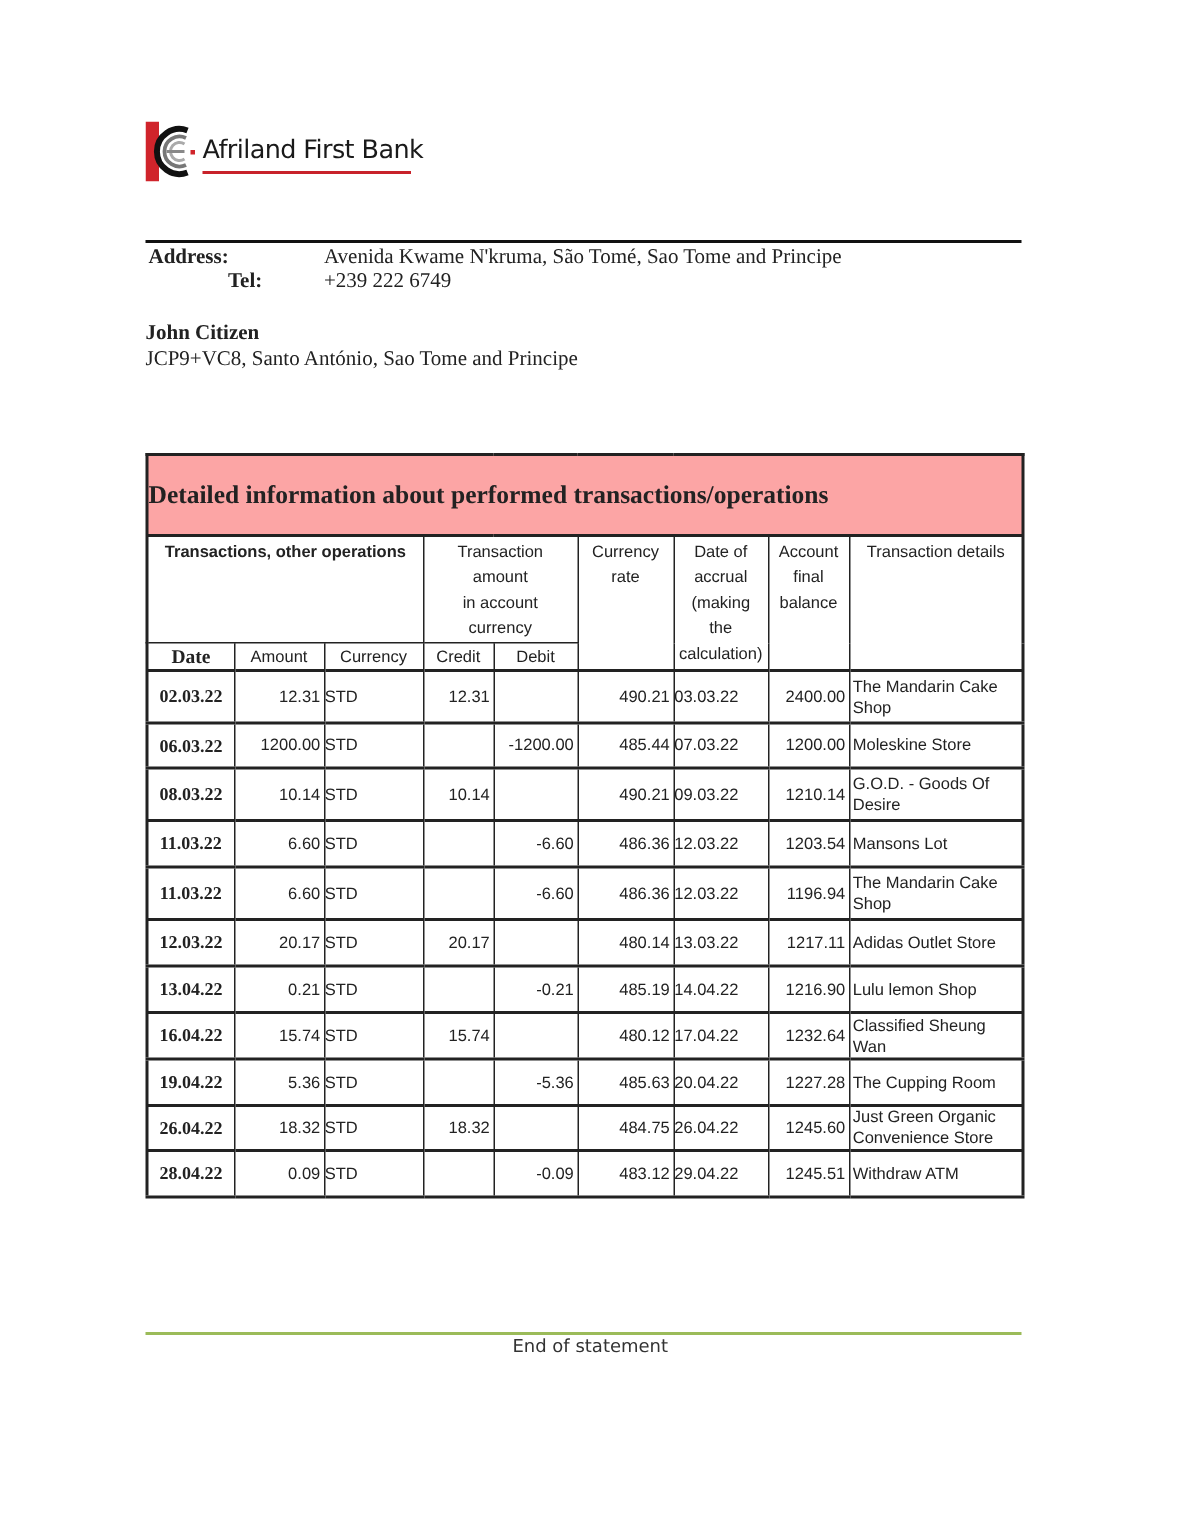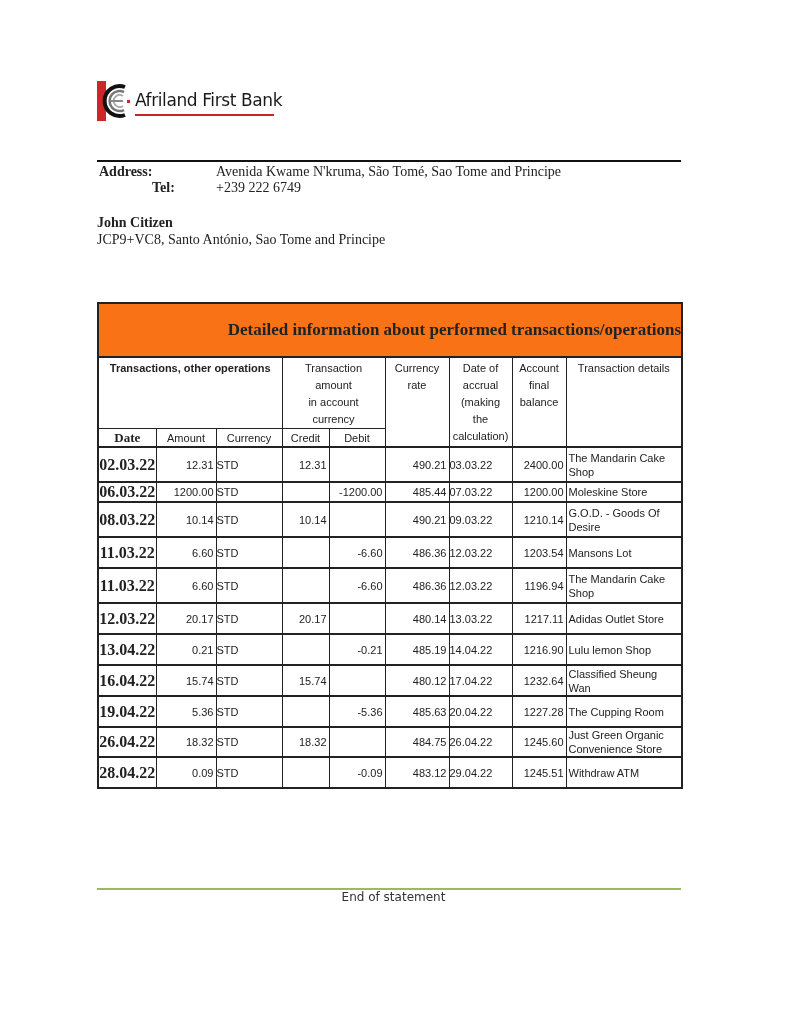--- a/index.html
+++ b/index.html
@@ -11,27 +11,27 @@
   .logo-underline { position:absolute; left:38px; top:33px; width:139px; height:1.5px; background:#c8222a; }
 
   .hdr-rule { position:absolute; left:97px; top:160px; width:584px; height:2px; background:#111; }
   .info { position:absolute; font-family:"Liberation Serif", serif; font-size:14px; color:#222; white-space:nowrap; }
   .info.b { font-weight:bold; }
 
   .tbl-wrap { position:absolute; left:97px; top:302px; width:584px; }
   table { border-collapse:collapse; width:584px; table-layout:fixed; }
   td, th { border:1px solid #222; padding:0; font-size:11px; color:#222; }
   .outer { border:2px solid #222; }
-  .title-cell { background:#f97316; height:52px; text-align:right; font-family:"Liberation Serif", serif; font-weight:bold; font-size:17px; color:#222; border-bottom:2px solid #222; }
+  .title-cell { background:#fca5a5; height:52px; text-align:left; font-family:"Liberation Serif", serif; font-weight:bold; font-size:17px; color:#222; border-bottom:2px solid #222; }
   .hd { text-align:center; vertical-align:top; line-height:17px; padding-top:2px; font-weight:normal;margin-left:48px; }
   .hd-bold { font-weight:bold; }
   .sub { text-align:center; vertical-align:middle; height:17px; font-weight:normal; }
   .sub-date { font-family:"Liberation Serif", serif; font-weight:bold; font-size:13px; }
   .r td { border-width:2px 1px; }
-  .c-date { font-family:"Liberation Serif", serif; font-weight:bold; font-size:16px; text-align:center; }
+  .c-date { font-family:"Liberation Serif", serif; font-weight:bold; font-size:12px; text-align:center; }
   .num { text-align:right; padding-right:2px; }
   .ctr { }
   .det { text-align:left; padding-left:2px; line-height:14px; }
 
   .foot-rule { position:absolute; left:97px; top:888px; width:584px; height:1.5px; background:#9bbb59; }
   .foot-text { position:absolute; left:0; width:791px; top:890px; text-align:center; font-size:12px; color:#333; font-family:"DejaVu Sans", sans-serif; }
   .foot-text span { position:relative; left:-2px; }
 </style>
 </head>
 <body>
@@ -115,21 +115,21 @@
           <td class="c-date">02.03.22</td>
           <td class="num">12.31</td>
           <td class="ctr">STD</td>
           <td class="num">12.31</td>
           <td class="num"></td>
           <td class="num">490.21</td>
           <td class="ctr">03.03.22</td>
           <td class="num">2400.00</td>
           <td class="det">The Mandarin Cake Shop</td>
         </tr>
-        <tr class="r" style="height: 20px;">
+        <tr class="r" style="height: 30px;">
           <td class="c-date">06.03.22</td>
           <td class="num">1200.00</td>
           <td class="ctr">STD</td>
           <td class="num"></td>
           <td class="num">-1200.00</td>
           <td class="num">485.44</td>
           <td class="ctr">07.03.22</td>
           <td class="num">1200.00</td>
           <td class="det">Moleskine Store</td>
         </tr>

